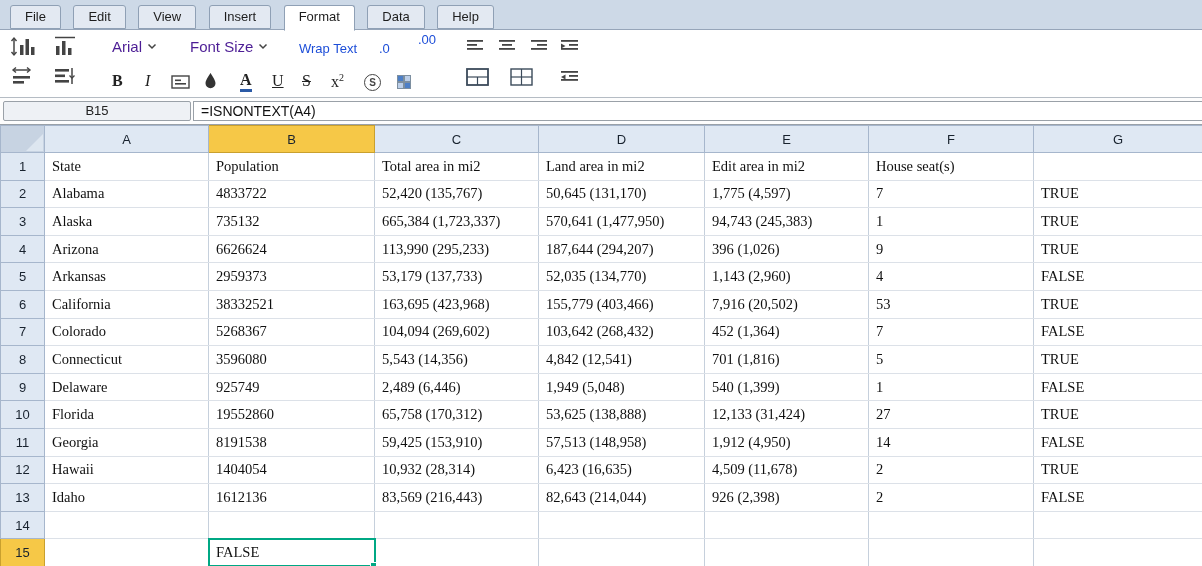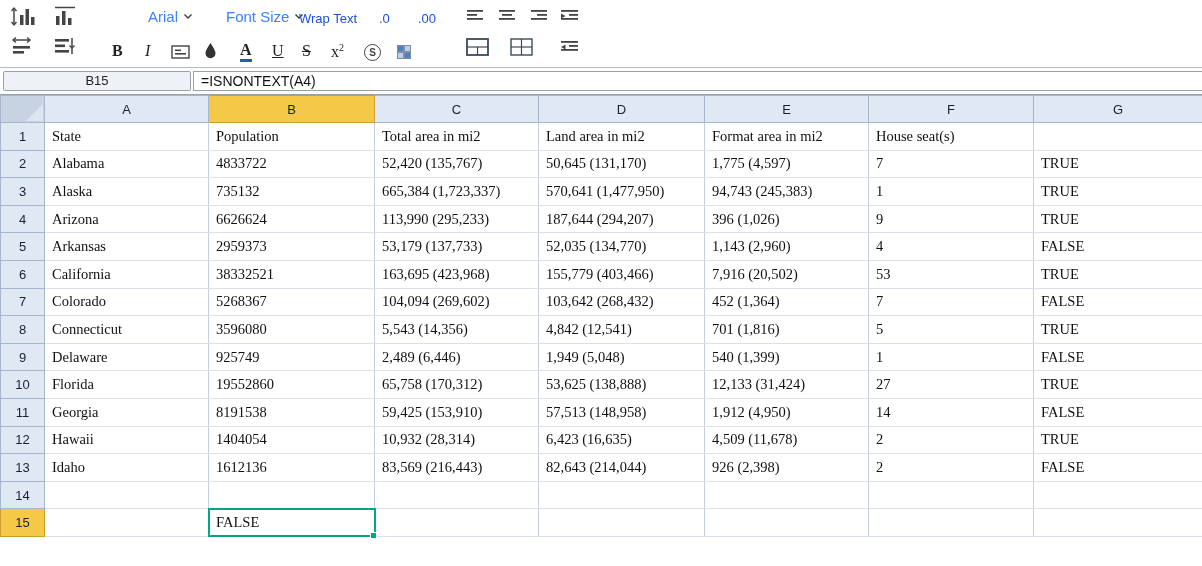--- a/index.html
+++ b/index.html
@@ -15,21 +15,21 @@
          border:1px solid #8fa0b5; border-radius:3px 3px 0 0;
          position:relative; cursor:default; }
   .tab.active { background:#fff; border-bottom-color:#fff; padding-bottom:6px;
                 margin-bottom:-2px; z-index:6; }
 
   
   .toolbar { height:68px; background:#fff; border-bottom:1px solid #b5bcc4; position:relative; }
   .ti { position:absolute; display:flex; align-items:center; gap:5px; color:#333;
         cursor:default; }
   .ti svg { display:block; }
-  .ddlabel { font-size:15px; color:#3b82f6;margin-left:36px; }
+  .ddlabel { font-size:15px; color:#4c1d95; }
   .smalllabel { font-size:13px; color:#1d4ed8; }
   .glyph { font-family:"Liberation Serif", serif; font-size:16px; color:#222; }
   .b { font-weight:bold; }
   .i { font-style:italic; }
   .u { text-decoration:underline; }
   .s { text-decoration:line-through; }
   .acolor { font-weight:bold; border-bottom:3px solid #2b5aa6; line-height:1; padding-bottom:1px; }
   .circle-s { width:17px; height:17px; border:1.5px solid #444; border-radius:50%;
               font-size:10px; font-weight:bold; color:#444; display:flex;
               align-items:center; justify-content:center; }
@@ -68,20 +68,29 @@
   td.selected-cell { outline:2px solid var(--sel,#00a884); outline-offset:-1px;
                      position:relative; overflow:visible; }
   .fill-handle { position:absolute; right:-3px; bottom:-3px; width:7px; height:7px;
                  background:var(--sel,#00a884); border:1px solid #fff; }
 </style>
 </head>
 <body>
 
 <div class="app">
 
+  <div class="menubar">
+    <span class="tab">File</span>
+    <span class="tab">Edit</span>
+    <span class="tab">View</span>
+    <span class="tab">Insert</span>
+    <span class="tab active">Format</span>
+    <span class="tab">Data</span>
+    <span class="tab">Help</span>
+  </div>
 
   <div class="toolbar">
 
     <div class="ti" style="left:10px;top:5px">
       <svg width="27" height="23" viewBox="0 0 27 23">
         <line x1="4" y1="3" x2="4" y2="20" stroke="#444" stroke-width="1.5"></line>
         <path d="M1.5 6 L4 3 L6.5 6" fill="none" stroke="#444" stroke-width="1.4"></path>
         <path d="M1.5 17 L4 20 L6.5 17" fill="none" stroke="#444" stroke-width="1.4"></path>
         <rect x="10" y="10" width="3.5" height="10" fill="#444"></rect>
         <rect x="15.5" y="4" width="3.5" height="16" fill="#444"></rect>
@@ -129,21 +138,21 @@
       </svg>
     </div>
 
     <div class="ti" style="left:299px;top:11px">
       <span class="smalllabel">Wrap Text</span>
     </div>
 
     <div class="ti" style="left:379px;top:11px">
       <span class="smalllabel">.0</span>
     </div>
-    <div class="ti" style="left:418px;top:11px">
+    <div class="ti" style="left:418px;top:2px">
       <span class="smalllabel">.00</span>
     </div>
 
     <div class="ti" style="left:466px;top:9px">
       <svg width="18" height="14" viewBox="0 0 18 14">
         <rect x="1" y="1" width="16" height="1.8" fill="#444"></rect>
         <rect x="1" y="5" width="10" height="1.8" fill="#444"></rect>
         <rect x="1" y="9" width="16" height="1.8" fill="#444"></rect>
       </svg>
     </div>
@@ -255,21 +264,21 @@
             <th class="colhead" style="width: 169px;">G</th>
           </tr>
       </thead>
       <tbody id="grid-body">
           <tr>
             <th class="rowhead">1</th>
             <td>State</td>
             <td>Population</td>
             <td>Total area in mi2</td>
             <td>Land area in mi2</td>
-            <td>Format area in mi2</td>
+            <td>Edit area in mi2</td>
             <td>House seat(s)</td>
             <td></td>
           </tr>
           <tr>
             <th class="rowhead">2</th>
             <td>Alabama</td>
             <td>4833722</td>
             <td>52,420 (135,767)</td>
             <td>50,645 (131,170)</td>
             <td>1,775 (4,597)</td>

